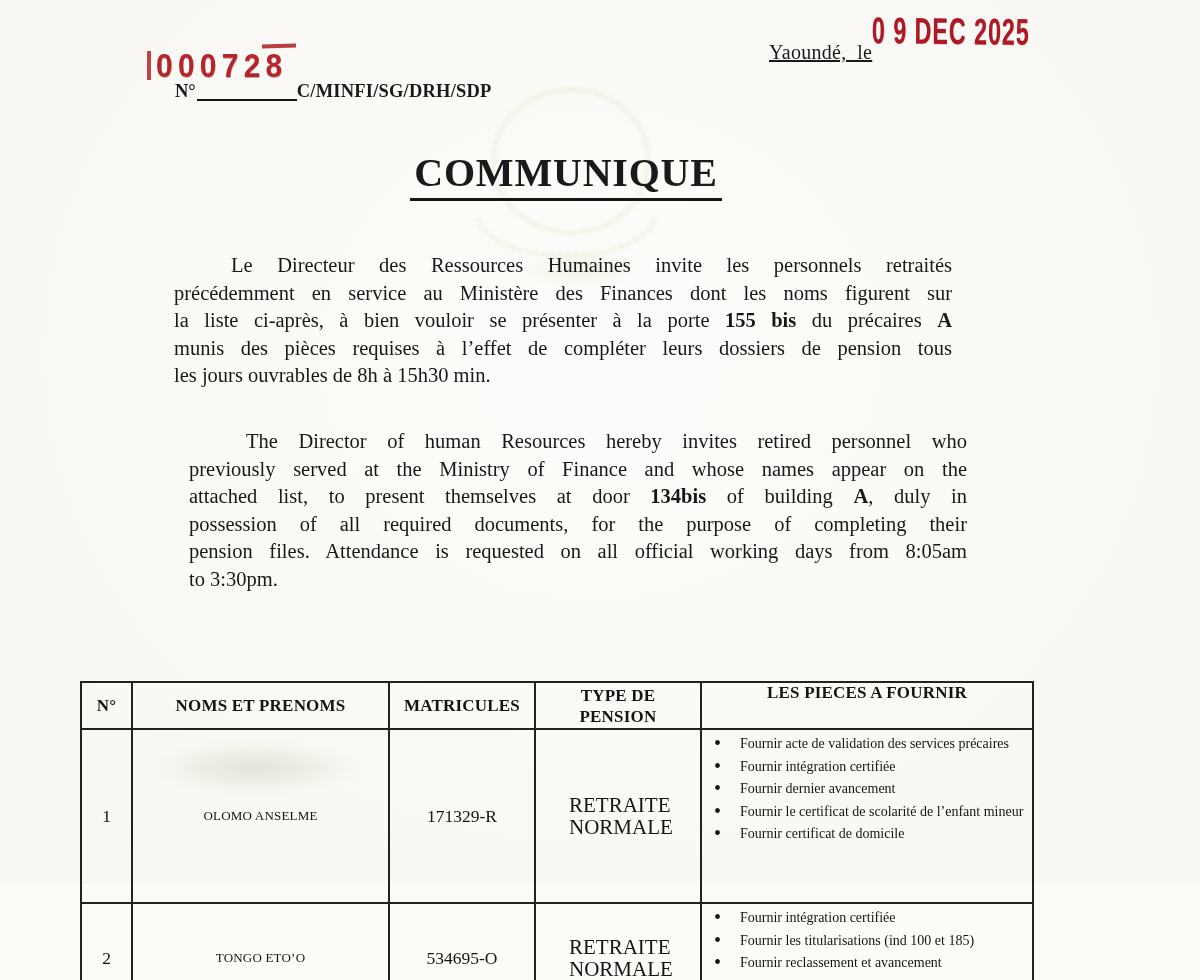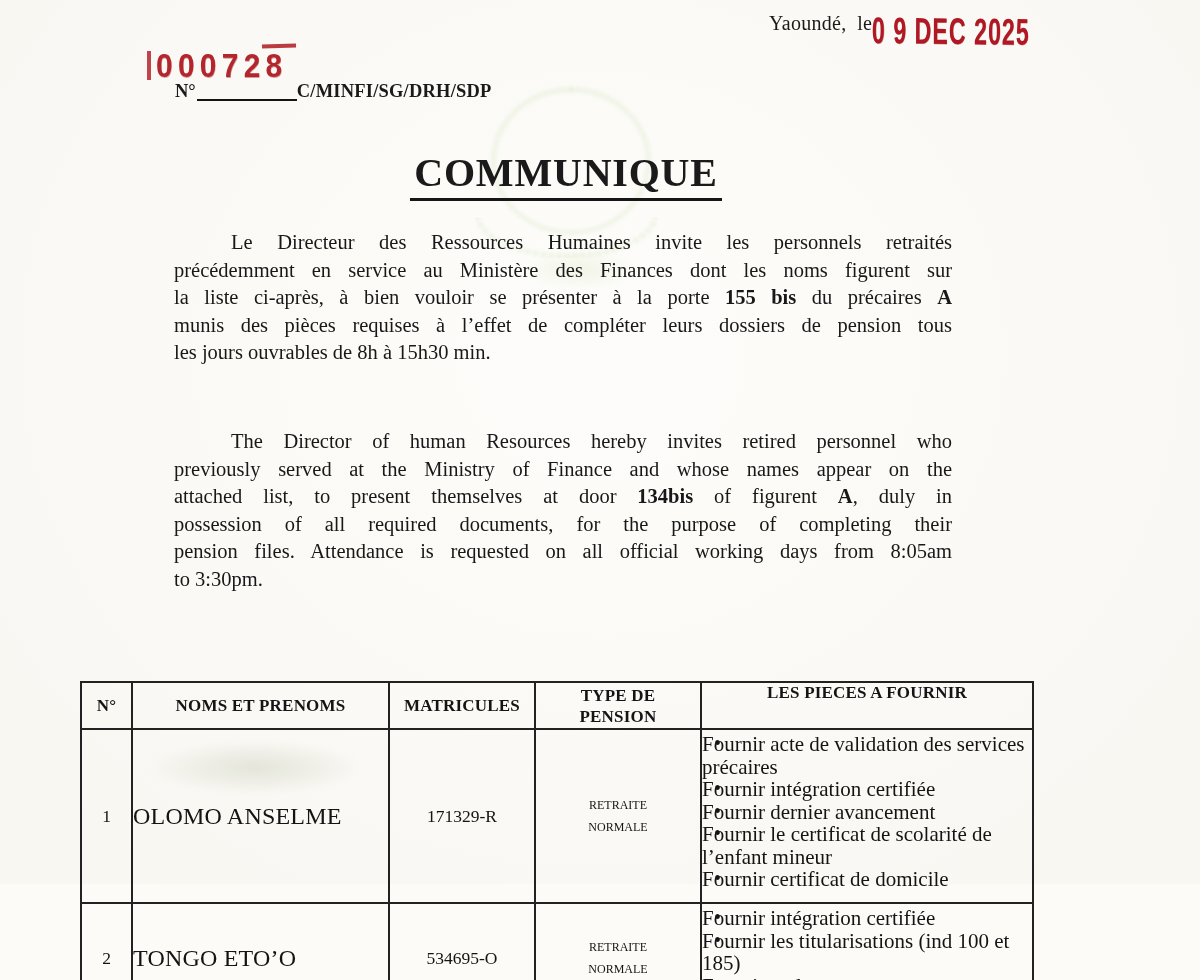--- a/index.html
+++ b/index.html
@@ -39,24 +39,25 @@
     filter: blur(2px);
   }
   .blob4 {
     left: 520px; top: 250px; width: 120px; height: 40px;
     background: radial-gradient(ellipse at center, rgba(170,200,110,0.14), rgba(170,200,110,0) 70%);
     filter: blur(2px);
   }
 
   
   .place-date {
-    position: absolute; left: 769px; top: 12px;
+    position: absolute; left: 769px; top: 41px;
     font-size: 20px; letter-spacing: 0.3px;
     white-space: pre;
     z-index: 2;
+    text-decoration: underline;
   }
   .date-stamp {
     position: absolute; left: 872px; top: 10px;
     font-family: "Liberation Sans", sans-serif;
     font-weight: 700; font-size: 37px;
     letter-spacing: 1.5px;
     color: #b01823;
     transform: scaleX(0.63) rotate(0.4deg);
     transform-origin: left top;
     white-space: pre;
@@ -117,22 +118,22 @@
     padding: 0 4px 2px 4px;
   }
 
   
   .para {
     position: absolute; left: 174px; width: 778px;
     font-size: 20.5px; line-height: 27.6px;
     color: #181818;
     z-index: 2;
   }
-  .para-fr { top: 229px; }
-  .para-en { top: 428px; }
+  .para-fr { top: 252px; }
+  .para-en { top: 428px; margin-left: 15px; }
   .jline {
     text-align: justify;
     text-align-last: justify;
     height: 27.6px; overflow: hidden;
     white-space: normal;
   }
   .jline.first { text-indent: 57px; }
   .jline.last { text-align-last: left; }
   .jline b { font-weight: 700; }
 
@@ -158,35 +159,36 @@
     letter-spacing: 0.2px;
   }
   table.roster th.th-pieces { vertical-align: top; padding-top: 0; }
   .hspan { display: inline-block; }
   .h-type { max-width: 92px; line-height: 21px; }
 
   tbody tr.r1 td { height: 172px; }
   tbody tr.r2 td { height: 108px; }
 
   td.c-num { text-align: center; font-size: 17.5px; }
-  td.c-name { text-align: left; padding-left: 12px; font-size: 24px; letter-spacing: 0.2px; }
+  td.c-name { text-align: center; padding-left: 12px; font-size: 13px; letter-spacing: 0.2px; }
   td.c-mat { text-align: center; font-size: 17.5px; margin-left: 39px; }
   td.c-type { text-align: center; }
   td.c-type .pension {
     display: inline-block; max-width: 98px;
-    font-size: 12px; line-height: 22.5px;
+    font-size: 21px; line-height: 22.5px;
   }
   td.c-pieces { vertical-align: top; }
   td.c-pieces ul {
     margin: 0; padding: 3px 6px 0 0;
     list-style: none;
   }
   td.c-pieces li {
     position: relative;
-    font-size: 21px; line-height: 22.5px;
+    padding-left: 38px;
+    font-size: 14px; line-height: 22.5px;
   }
   td.c-pieces li::before {
     content: "\2022";
     position: absolute; left: 12px; top: -1px;
     font-size: 20px;
   }
 </style>
 </head>
 <body>
 
@@ -217,21 +219,21 @@
   <div class="para para-fr">
       <div class="jline first"><span>Le Directeur des Ressources Humaines invite les personnels retraités</span></div>
       <div class="jline"><span>précédemment en service au Ministère des Finances dont les noms figurent sur</span></div>
       <div class="jline"><span>la liste ci-après, à bien vouloir se présenter à la porte </span><b>155 bis</b><span> du précaires </span><b>A</b></div>
       <div class="jline"><span>munis des pièces requises à l’effet de compléter leurs dossiers de pension tous</span></div>
       <div class="jline last"><span>les jours ouvrables de 8h à 15h30 min.</span></div>
     </div>
   <div class="para para-en">
       <div class="jline first"><span>The Director of human Resources hereby invites retired personnel who</span></div>
       <div class="jline"><span>previously served at the Ministry of Finance and whose names appear on the</span></div>
-      <div class="jline"><span>attached list, to present themselves at door </span><b>134bis</b><span> of figurent </span><b>A</b><span>, duly in</span></div>
+      <div class="jline"><span>attached list, to present themselves at door </span><b>134bis</b><span> of building </span><b>A</b><span>, duly in</span></div>
       <div class="jline"><span>possession of all required documents, for the purpose of completing their</span></div>
       <div class="jline"><span>pension files. Attendance is requested on all official working days from 8:05am</span></div>
       <div class="jline last"><span>to 3:30pm.</span></div>
     </div>
 
   <table class="roster">
     <colgroup>
       <col style="width:51px">
       <col style="width:257px">
       <col style="width:146px">

